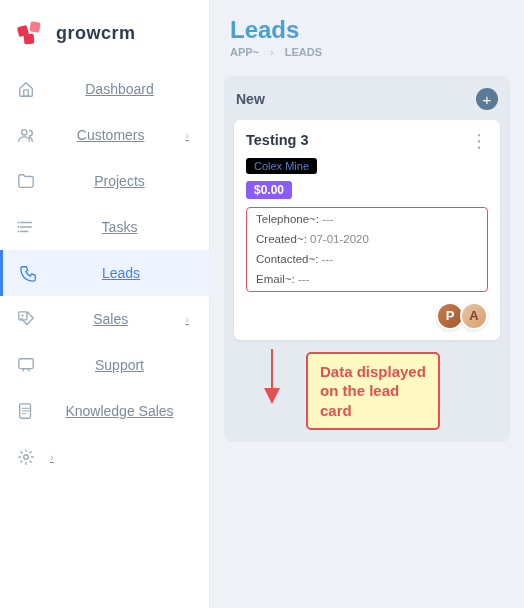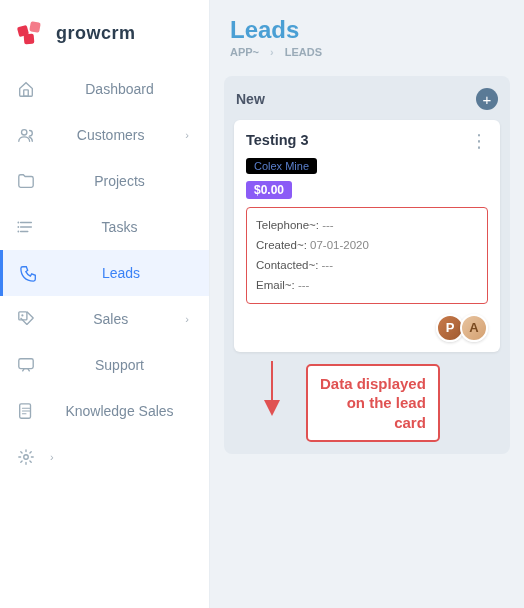--- a/index.html
+++ b/index.html
@@ -42,20 +42,21 @@
     .nav-item {
       display: flex;
       align-items: center;
       padding: 13px 20px 13px 16px;
       gap: 14px;
       cursor: pointer;
       color: #7a8c9e;
       font-size: 14.5px;
       position: relative;
       transition: background 0.15s;
+      text-decoration: underline;
     }
 
     .nav-item.active {
       color: #3b82f6;
       background: #eef4ff;
       border-left: 3px solid #3b82f6;
     }
 
     .nav-item .nav-icon {
       width: 20px;
@@ -199,21 +200,21 @@
       font-size: 12px;
       padding: 2px 8px;
       border-radius: 3px;
       margin-bottom: 8px;
       font-weight: 600;
     }
 
     .lead-info-box {
       border: 1.5px solid #e05252;
       border-radius: 4px;
-      padding: 7px 9px;
+      padding: 1px 9px;
       font-size: 11.5px;
       color: #4a5568;
       line-height: 1.75;
       margin-bottom: 10px;
     }
 
     .lead-info-row {
       color: #555;
     }
 
@@ -255,25 +256,25 @@
 
     .avatar-2 {
       background: linear-gradient(135deg, #e8c4a0, #d4a070);
       color: #7a4a20;
     }
 
     .annotation-callout {
       border: 2px solid #e05252;
       border-radius: 5px;
       padding: 8px 12px;
-      background: #ffffff;
+      background: #fef9c3;
       color: #e05252;
       font-size: 15px;
       font-weight: 700;
-      text-align: right;
+      text-align: left;
       line-height: 1.3;
       display: inline-block;
       margin-left: 16px;
     }
 
     
     .logo-mark {
       width: 30px;
       height: 30px;
     }

